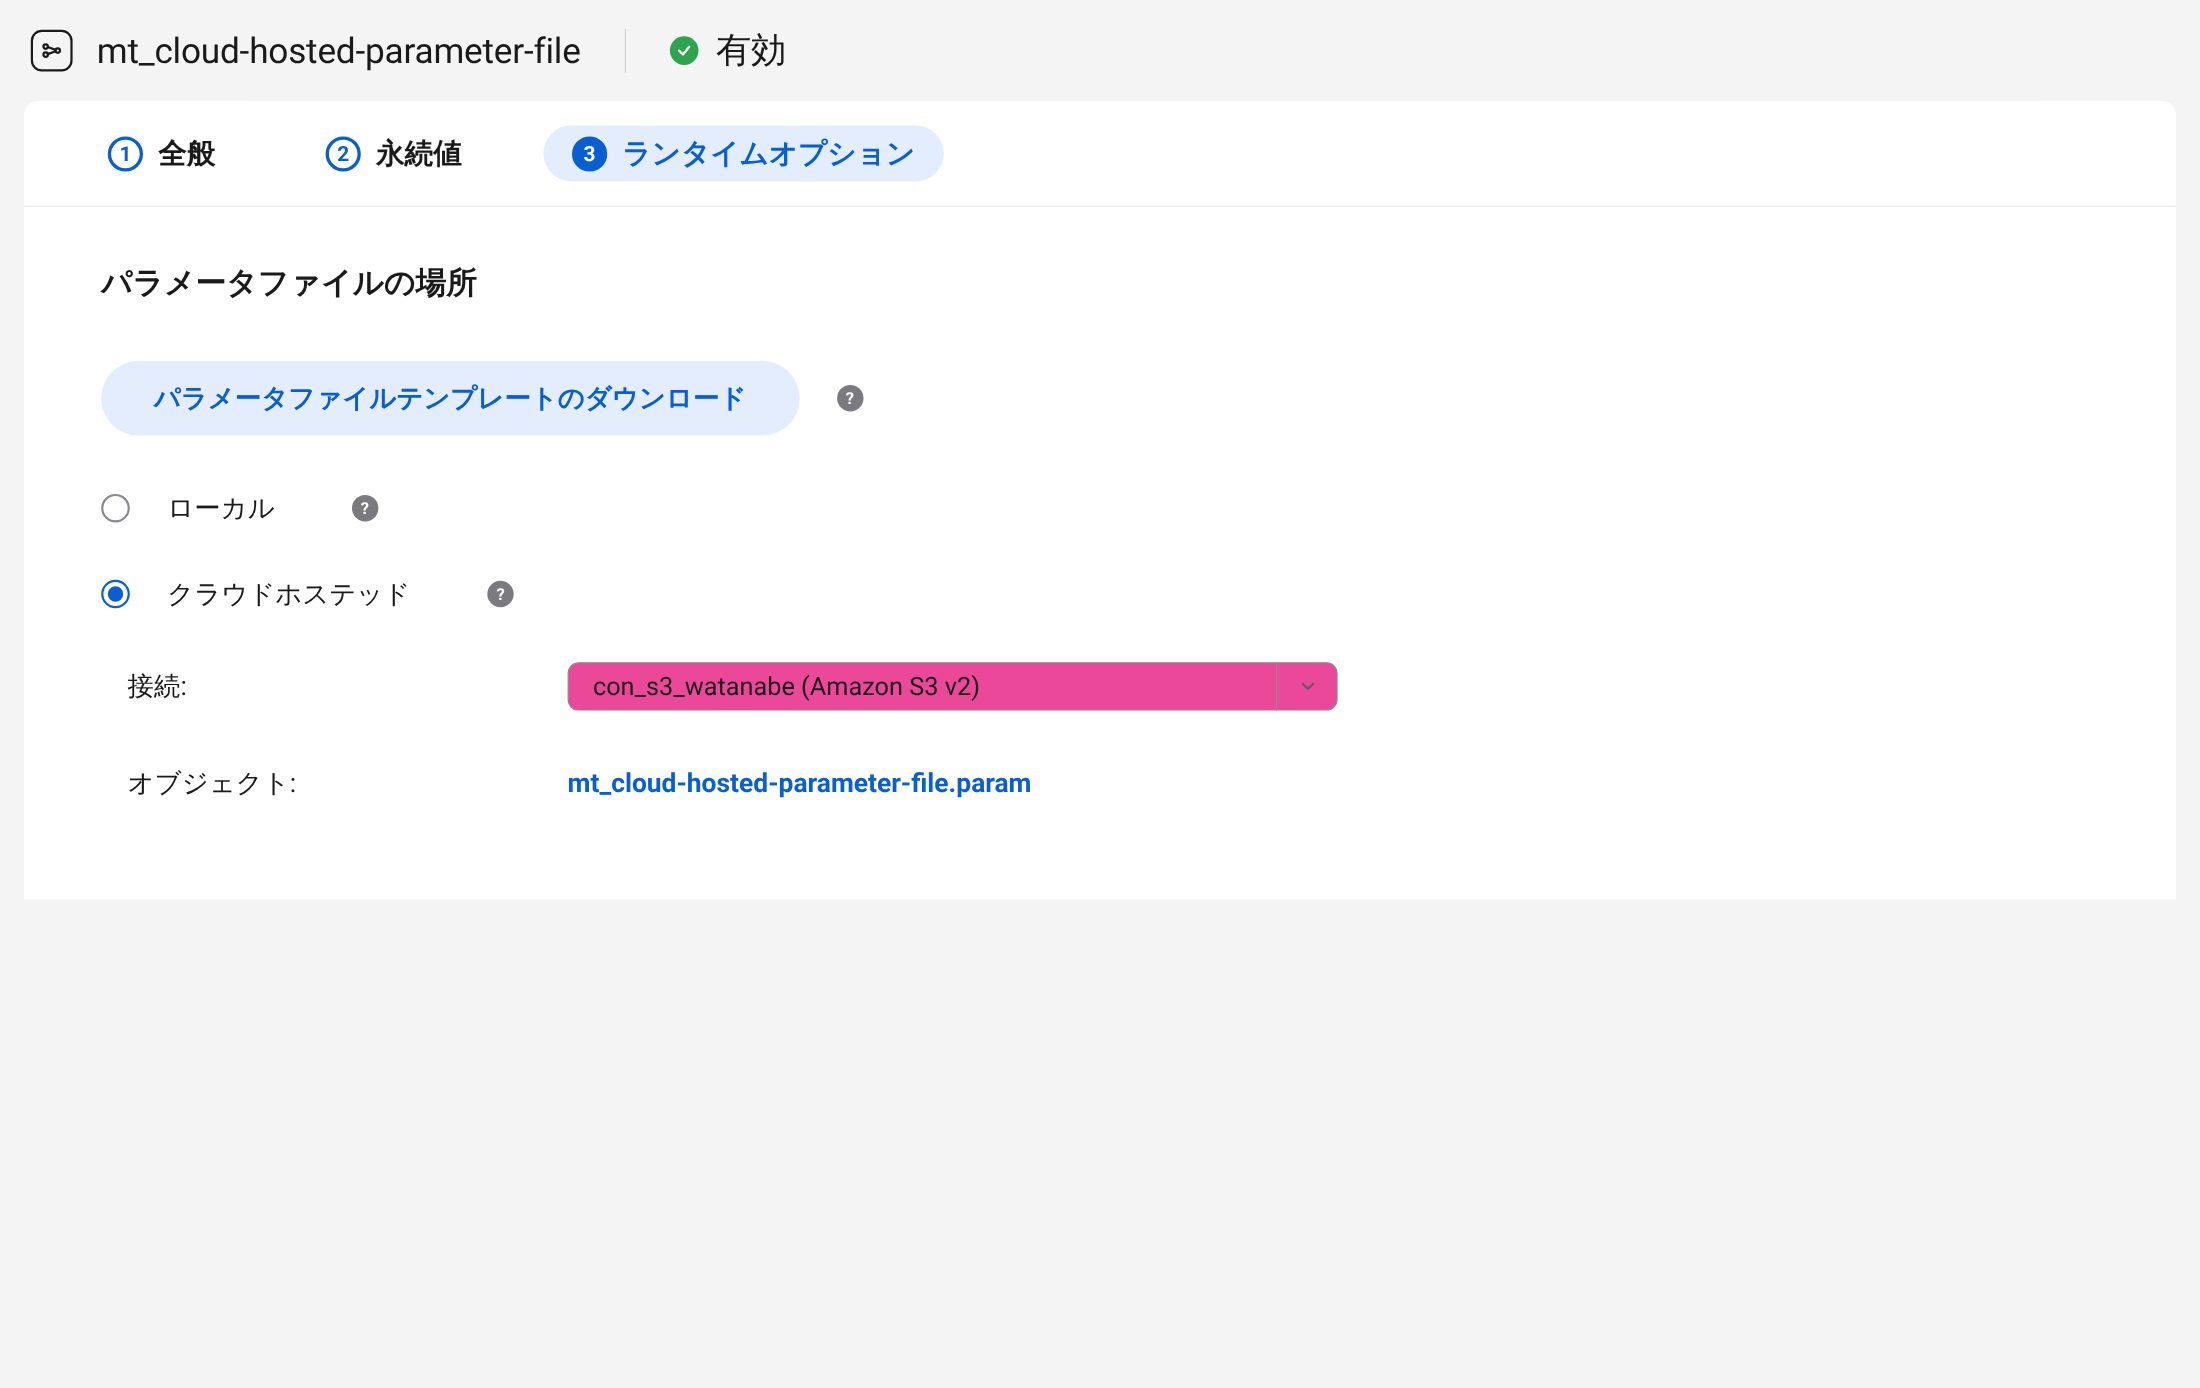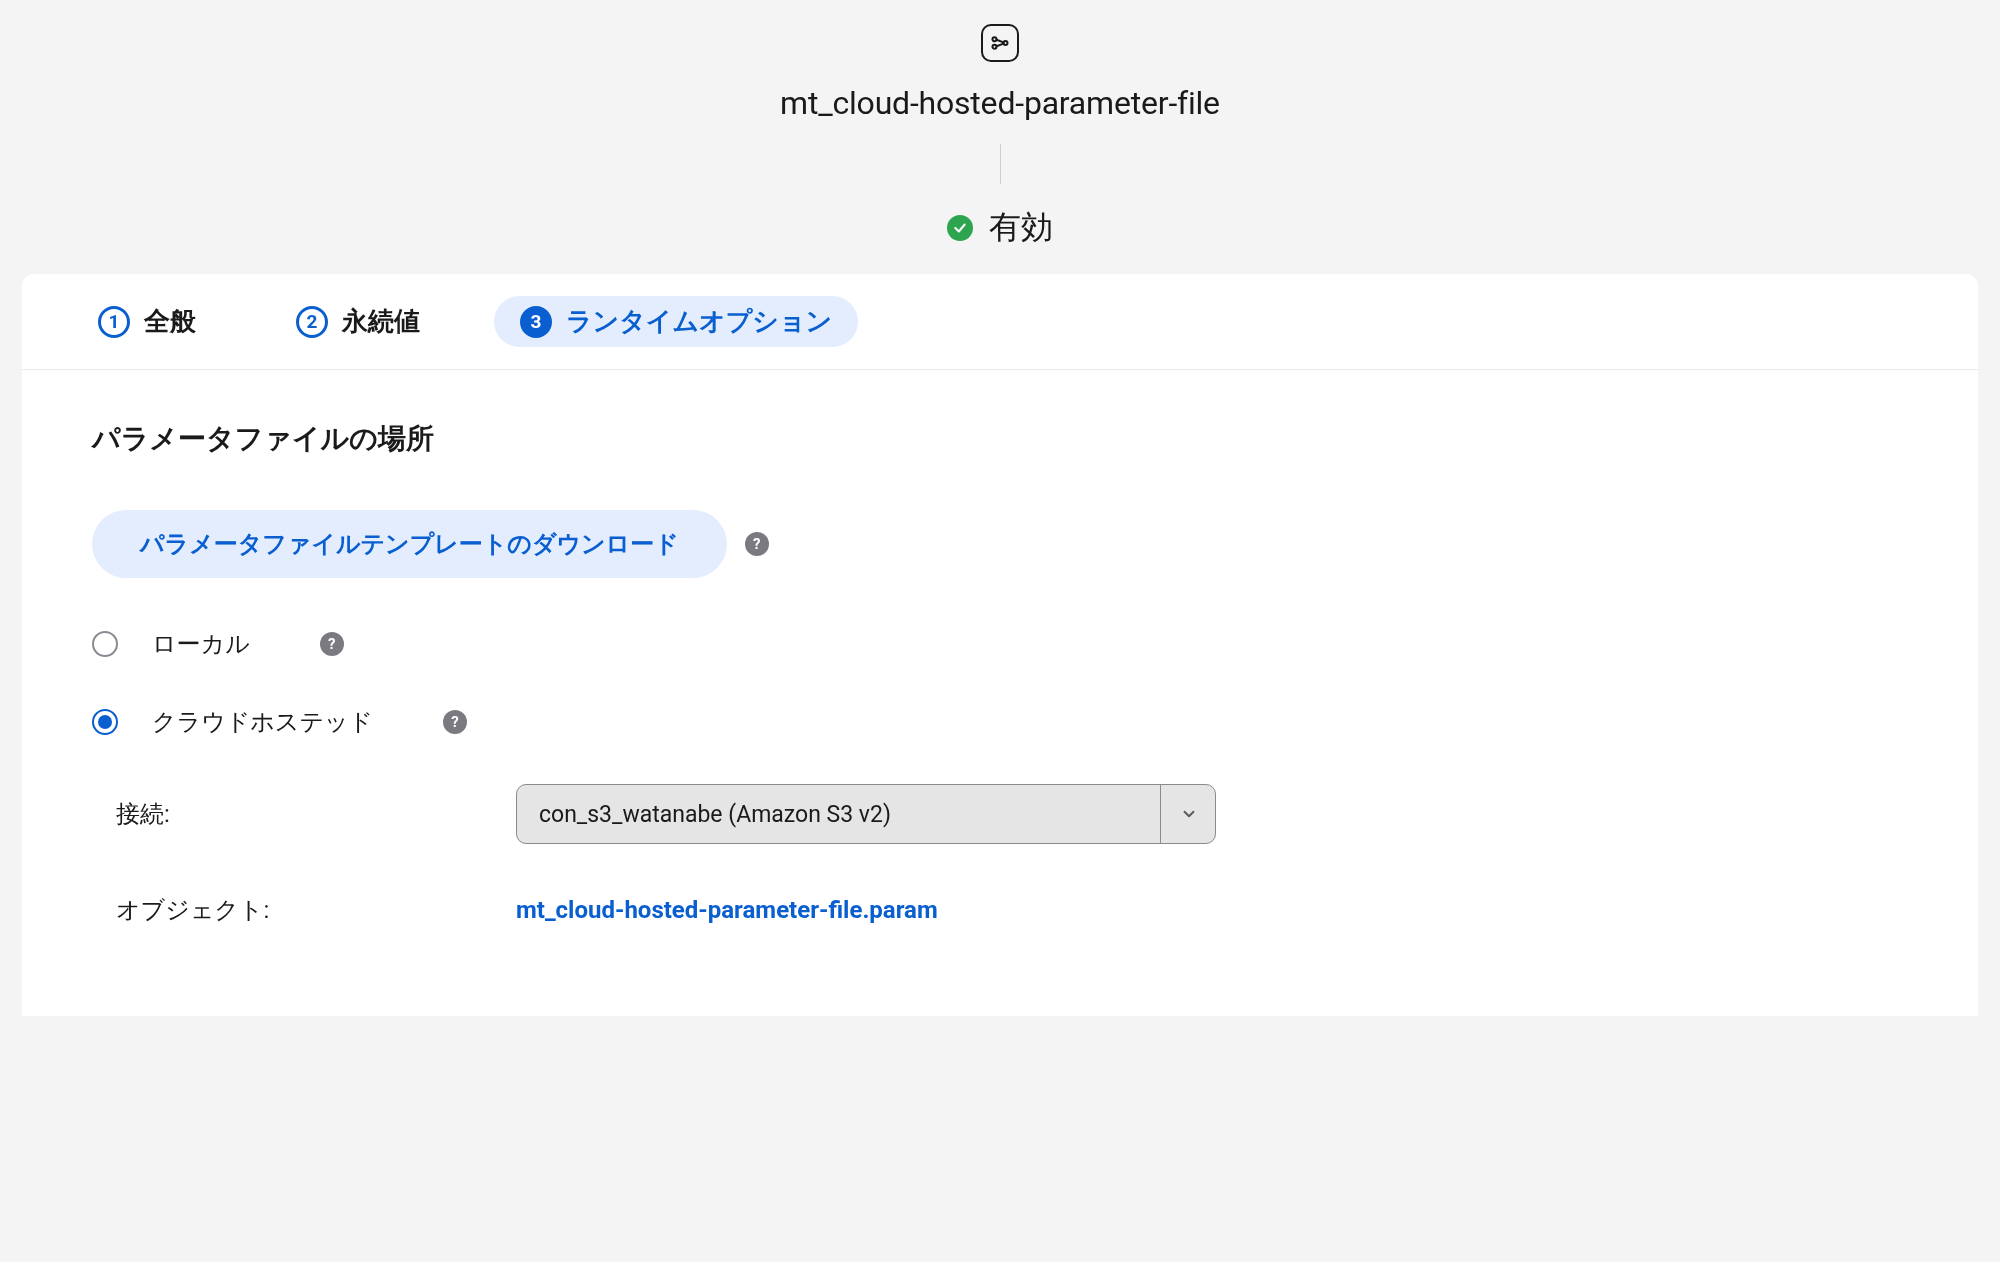--- a/index.html
+++ b/index.html
@@ -7,21 +7,20 @@
     font-family: -apple-system, BlinkMacSystemFont, "Segoe UI", Roboto, "Helvetica Neue", Arial, sans-serif;
     background: #f4f4f5;
     color: #1a1a1a;
     font-size: 20px;
   }
   .header {
     display: flex;
     align-items: center;
     padding: 24px 28px 24px 28px;
     gap: 22px;
-    flex-direction: column;
   }
   .app-icon {
     width: 38px;
     height: 38px;
     border: 2.5px solid #1a1a1a;
     border-radius: 10px;
     display: flex;
     align-items: center;
     justify-content: center;
     flex-shrink: 0;
@@ -95,21 +94,21 @@
 
   .content {
     padding: 50px 70px 40px 70px;
   }
   .section-title {
     font-size: 28px;
     font-weight: 700;
     margin-bottom: 52px;
   }
   .download-row {
-    display:flex; align-items:center; gap: 18px;
+    display:flex; align-items:center; gap: 34px;
     margin-bottom: 50px;
   }
   .download-btn {
     background: #e3edfd;
     color: #0a5fd0;
     font-size: 24px;
     font-weight: 700;
     padding: 18px 48px;
     border: none;
     border-radius: 36px;
@@ -165,24 +164,24 @@
   .select-wrap {
     position: relative;
     flex: 0 0 700px;
   }
   .select-box {
     width: 100%;
     border: 1.5px solid #8a8a90;
     border-radius: 10px;
     padding: 14px 60px 14px 22px;
     font-size: 23px;
-    background:#e5e5e5;
+    background:#ec4899;
     color:#1a1a1a;
     display:flex; align-items:center;
-    height: 60px;
+    height: 44px;
     cursor:pointer;
   }
   .select-caret {
     position:absolute;
     right:0; top:0; bottom:0;
     width: 56px;
     border-left: 1.5px solid #8a8a90;
     display:flex; align-items:center; justify-content:center;
     pointer-events:none;
   }

